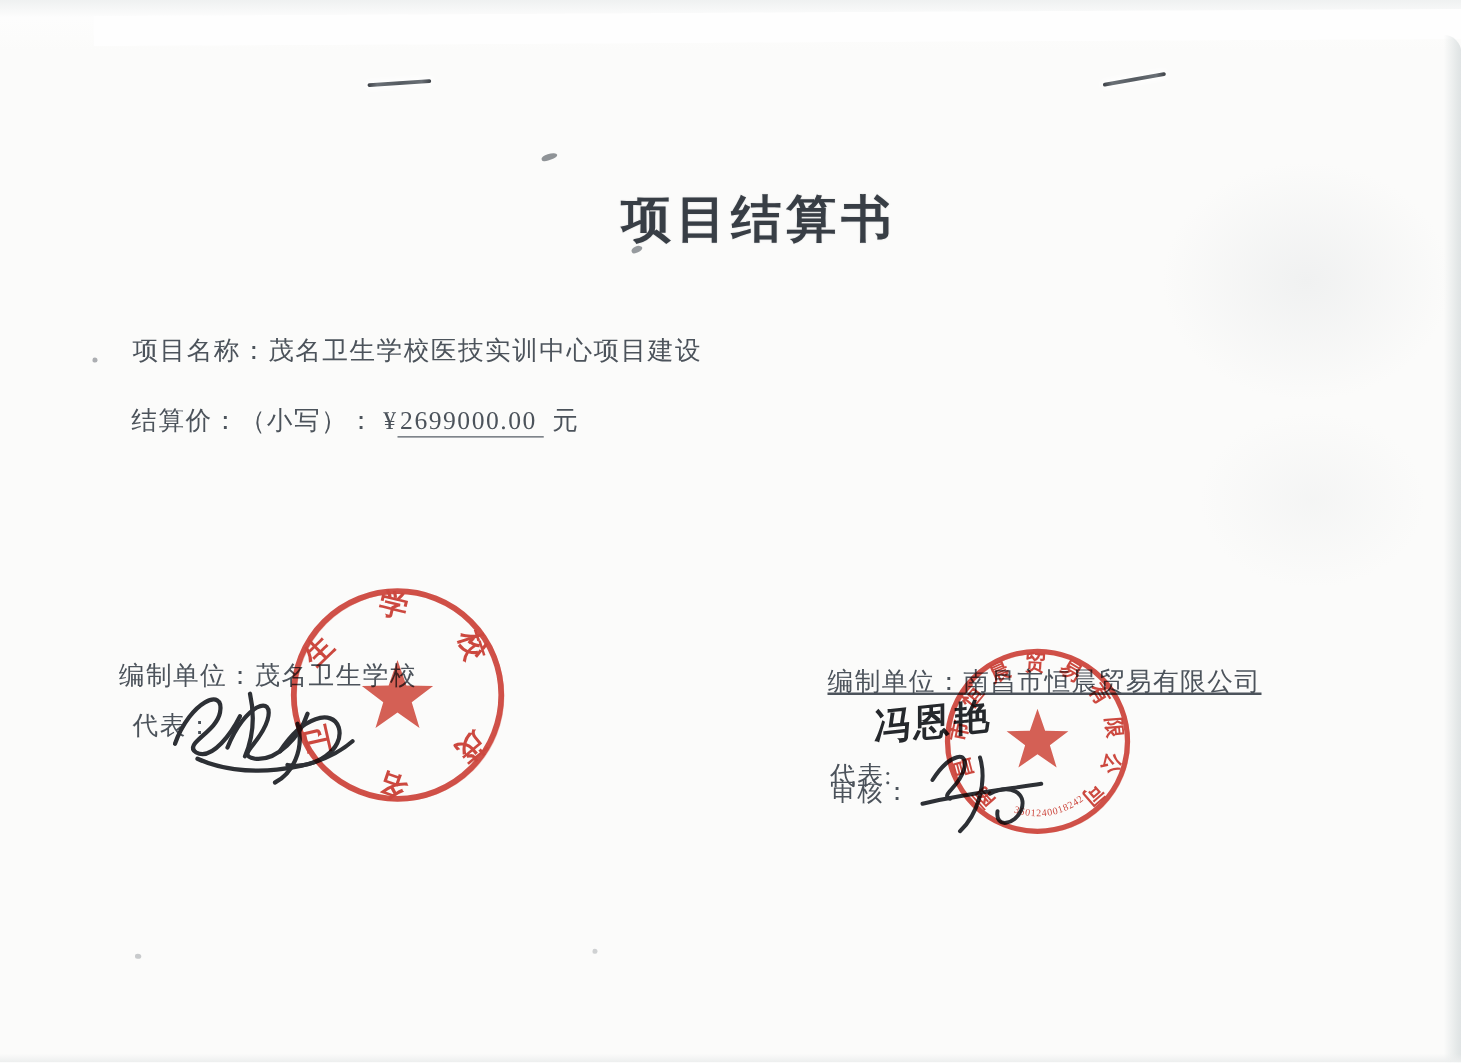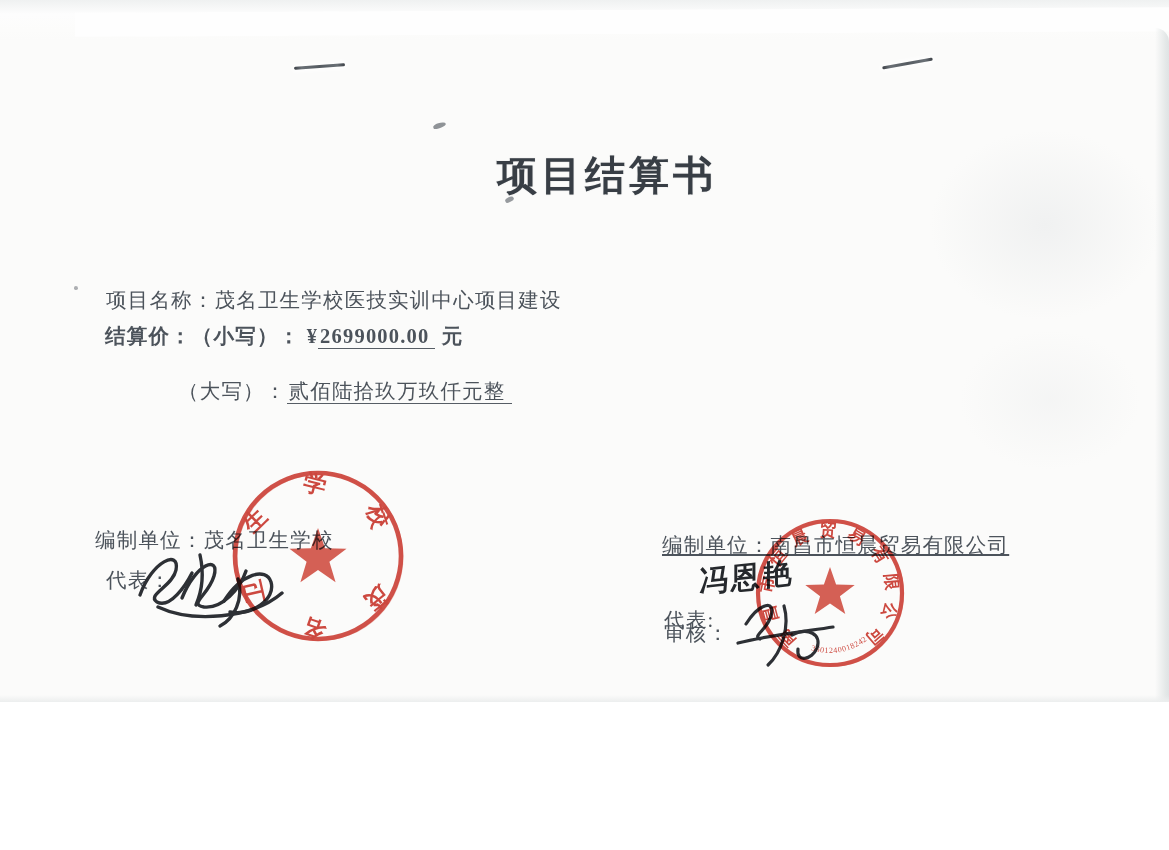--- a/index.html
+++ b/index.html
@@ -1,18 +1,18 @@
 <!DOCTYPE html>
 <html><head>
 <meta charset="utf-8">
 <style>
   html,body{margin:0;padding:0;background:#ffffff;}
   .page{
     position:relative;
-    width:1169px;height:702px;
+    width:1169px;height:850px;
     background:#fbfbfa;
     overflow:hidden;
     font-family:"Liberation Serif","DejaVu Serif",serif;
   }
   
   .top-band{
     position:absolute;left:0;top:0;width:100%;height:40px;
     background:linear-gradient(to bottom,#eff1f1 0%,#fdfdfd 35%,#fcfcfb 75%,#fbfbfa 100%);
   }
   .top-white{
@@ -76,33 +76,30 @@
   <div class="staple" style="left:882px;top:62px;width:51px;transform:rotate(-10deg);"></div>
 
   <div class="speck" style="left:433px;top:123px;width:13px;height:5px;transform:rotate(-18deg);opacity:.75;"></div>
   <div class="speck" style="left:505px;top:197px;width:9px;height:5px;transform:rotate(-24deg);opacity:.7;"></div>
   <div class="speck" style="left:74px;top:286px;width:4px;height:4px;opacity:.55;"></div>
   <div class="speck" style="left:108px;top:763px;width:5px;height:4px;opacity:.35;"></div>
   <div class="speck" style="left:474px;top:759px;width:4px;height:4px;opacity:.3;"></div>
 
   <div class="doc-title">项目结算书</div>
 
-  <div class="line" style="left:106px;top:266px;margin-top:20px;">
+  <div class="line" style="left:106px;top:266px;">
     <span>项目名称：</span><span>茂名卫生学校医技实训中心项目建设</span>
   </div>
 
-  <div class="line" style="left:105px;top:322px;font-weight:bold;">
+  <div class="line" style="left:105px;top:322px;">
     <span>结算价：（小写）：</span>
     <span>¥</span><span class="underl">2699000.00</span>
     <span>元</span>
   </div>
 
-  <div class="line" style="left:178px;top:377px;">
-    <span>（大写）：</span><span class="underl">贰佰陆拾玖万玖仟元整</span>
-  </div>
 
   <div class="line" style="left:95px;top:526px;">
     <span>编制单位：</span><span>茂名卫生学校</span>
   </div>
   <div class="line" style="left:106px;top:566px;">
     <span>代表：</span>
   </div>
 
   <div class="line" style="left:662px;top:531px;text-decoration:underline;">
     <span>编制单位：</span><span>南昌市恒晨贸易有限公司</span>

